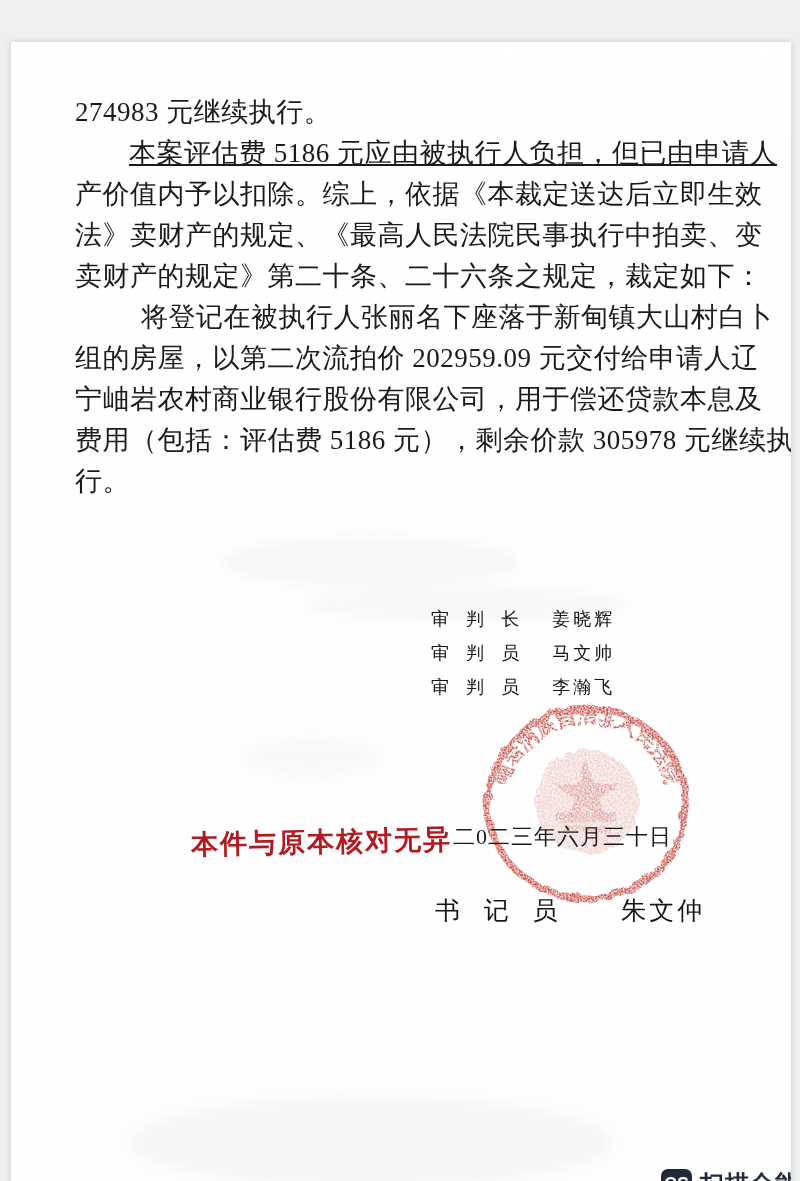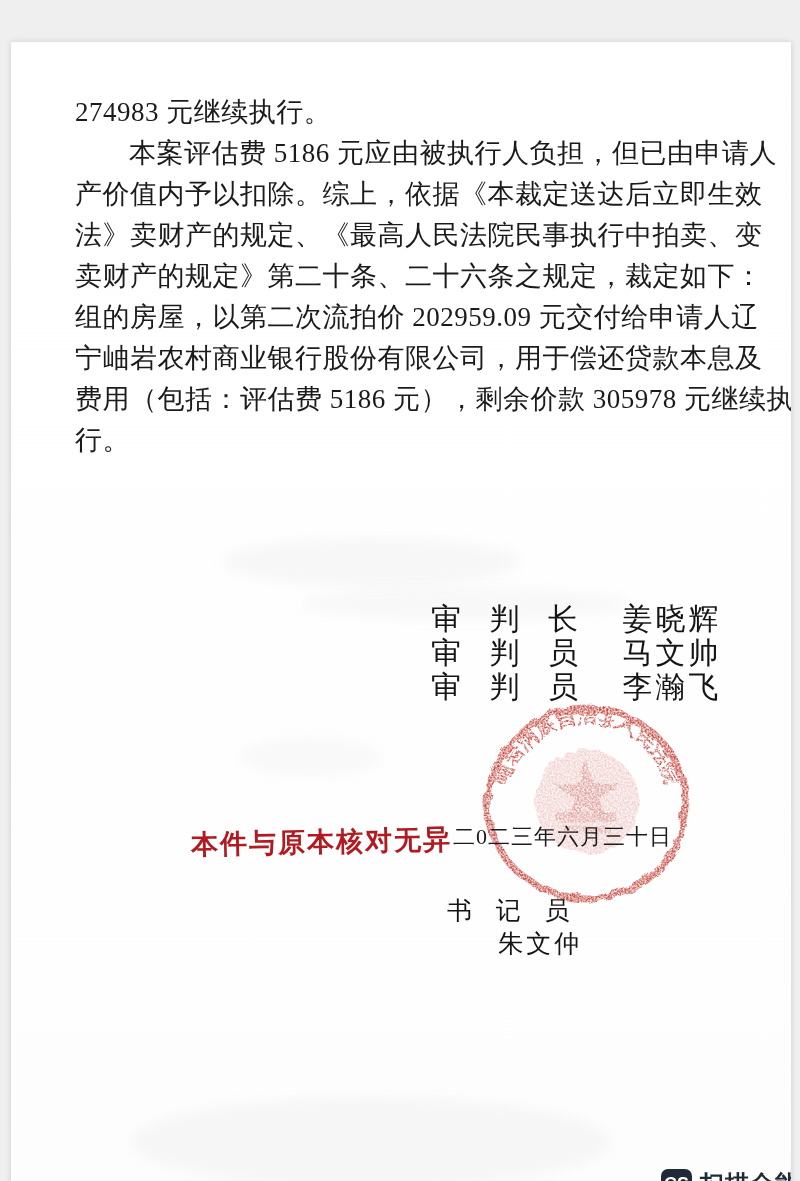--- a/index.html
+++ b/index.html
@@ -18,34 +18,34 @@
     overflow:hidden;
     margin-top:34px;
   }
   
   .body-text{
     position:absolute;left:64px;top:50px;width:662px;
     font-size:27px;line-height:41px;color:#1b1b1b;
     letter-spacing:0.5px;
   }
   .bl{white-space:nowrap;}
-  .ind-2{padding-left:54px;}
+  .ind-2{padding-left:54px;text-decoration:underline;}
   .ind-25{padding-left:66px;}
   
   .judges{position:absolute;left:420px;top:560px;color:#151515;}
-  .j-row{display:flex;align-items:center;height:34px;font-size:30px;}
+  .j-row{display:flex;align-items:center;height:34px;font-size:18px;}
   .role{letter-spacing:0.95em;white-space:nowrap;}
   .j-name{margin-left:16px;letter-spacing:3px;white-space:nowrap;}
   
   .date-line{
     position:absolute;left:442px;top:780px;
     font-size:22px;letter-spacing:1px;color:#1b1b1b;white-space:nowrap;z-index:3;
   }
   
-  .clerk{position:absolute;left:436px;top:852px;display:flex;align-items:center;font-size:25px;color:#151515;z-index:3;flex-direction:column;}
+  .clerk{position:absolute;left:424px;top:852px;display:flex;align-items:center;font-size:25px;color:#151515;z-index:3;}
   .clerk .j-name{margin-left:40px;}
   
   .cert{
     position:absolute;left:180px;top:782px;
     font-family:"Liberation Sans","DejaVu Sans",sans-serif;
     font-size:27px;font-weight:bold;letter-spacing:2px;
     transform:rotate(-1.2deg);
     white-space:nowrap;z-index:3;
   }
   
@@ -79,20 +79,21 @@
     <div class="smudge s2"></div>
     <div class="smudge s3"></div>
     <div class="smudge s4"></div>
 
     <div class="body-text">
       <div class="bl">274983 元继续执行。</div>
       <div class="bl ind-2">本案评估费 5186 元应由被执行人负担，但已由申请人</div>
       <div class="bl">产价值内予以扣除。综上，依据《本裁定送达后立即生效</div>
       <div class="bl">法》卖财产的规定、《最高人民法院民事执行中拍卖、变</div>
       <div class="bl">卖财产的规定》第二十条、二十六条之规定，裁定如下：</div>
+      <div class="bl ind-25">将登记在被执行人张丽名下座落于新甸镇大山村白卜</div>
       <div class="bl">组的房屋，以第二次流拍价 202959.09 元交付给申请人辽</div>
       <div class="bl">宁岫岩农村商业银行股份有限公司，用于偿还贷款本息及</div>
       <div class="bl">费用（包括：评估费 5186 元），剩余价款 305978 元继续执</div>
       <div class="bl">行。</div>
     </div>
 
     <div class="judges">
       <div class="j-row">
         <span class="role">审判长</span>
         <span class="j-name">姜晓辉</span>

